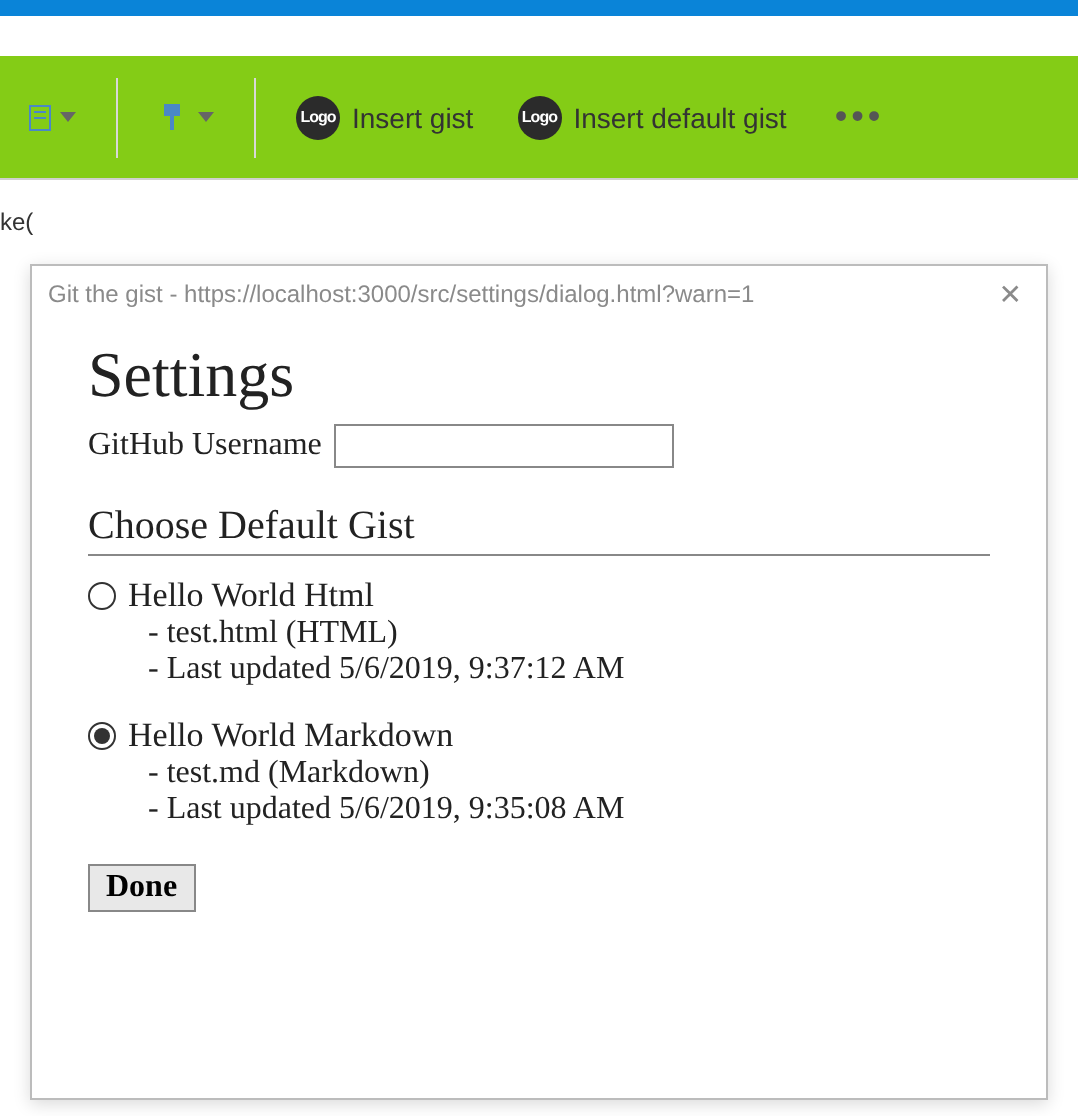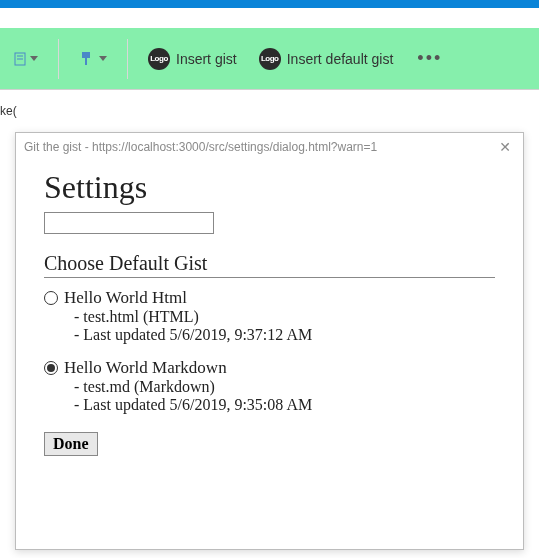--- a/index.html
+++ b/index.html
@@ -16,21 +16,21 @@
       background: #0a84d8;
       border-top: 1px solid #0a84d8;
     }
     .ribbon {
       height: 62px;
       border-bottom: 1px solid #d0d0d0;
       display: flex;
       align-items: center;
       padding: 0 6px;
       gap: 6px;
-      background: #86efac;
+      background: #84cc16;
       margin-top: 20px;
     }
     .ribbon-sep {
       width: 1px;
       height: 40px;
       background: #d8d8d8;
       margin: 0 6px;
     }
     .ribbon-btn {
       display: flex;
@@ -237,20 +237,21 @@
 <div class="left-edge-text">ke(</div>
 
 <div class="dialog">
   <div class="dialog-titlebar">
     <span class="dialog-title">Git the gist - https://localhost:3000/src/settings/dialog.html?warn=1</span>
     <span class="close-x">✕</span>
   </div>
   <div class="dialog-body">
     <h1 class="h1">Settings</h1>
     <div class="field-row">
+      <span class="field-label">GitHub Username</span>
       <input class="text-input" type="text" value="" style="">
     </div>
     <h2 class="h2">Choose Default Gist</h2>
     <hr class="hr">
 
     <div class="gist-option">
       <div class="radio-row">
         <span class="radio"></span>
         <span class="option-label">Hello World Html</span>
       </div>

